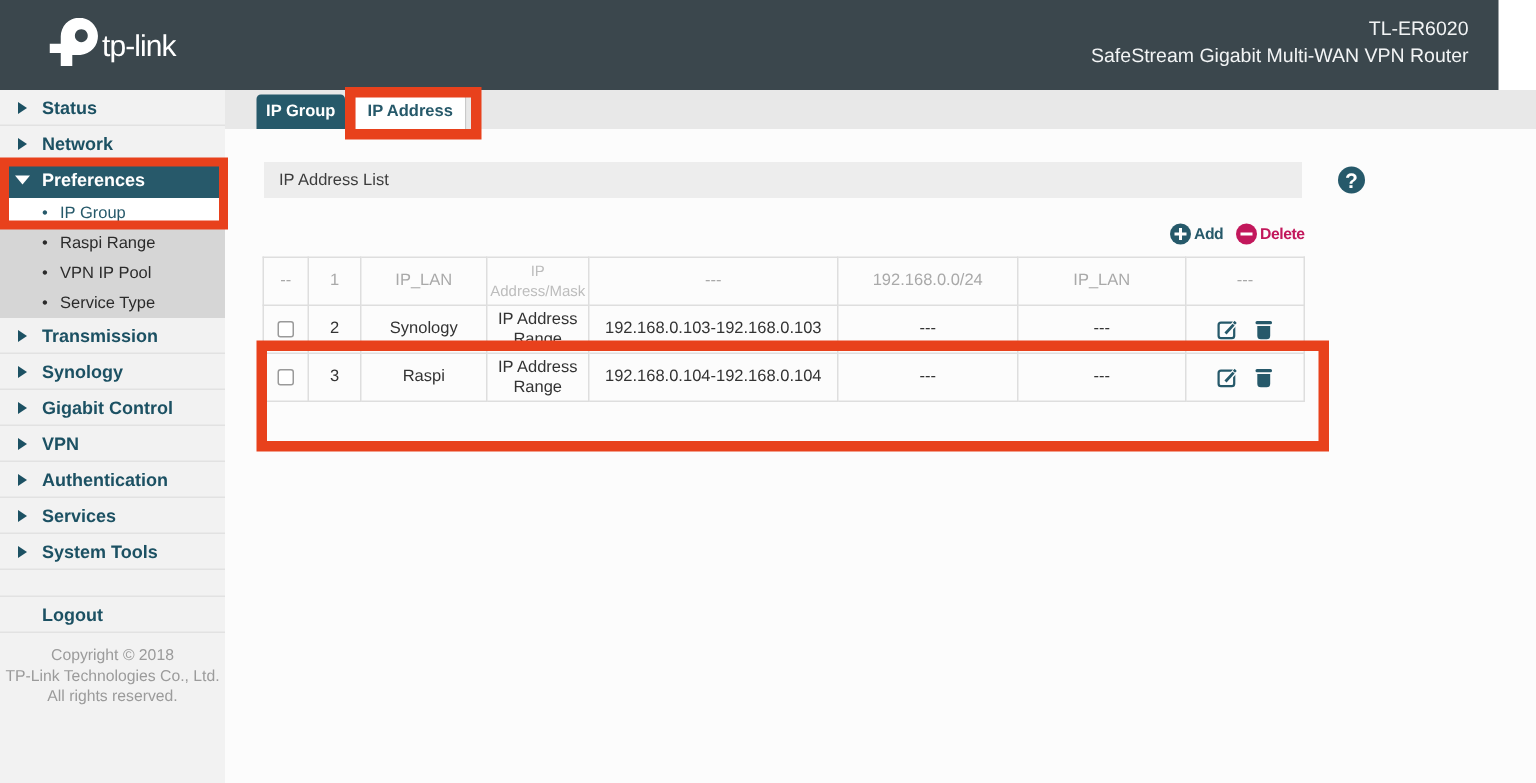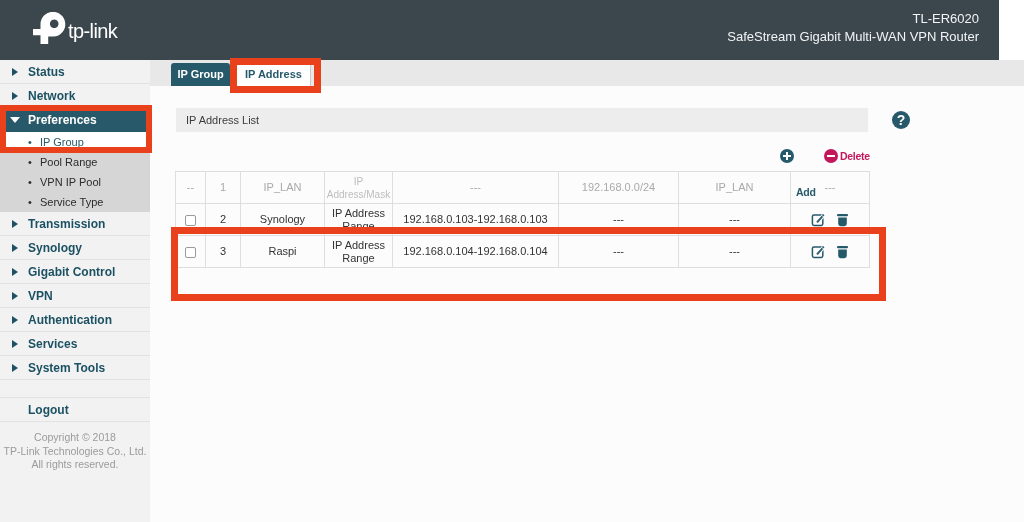--- a/index.html
+++ b/index.html
@@ -79,21 +79,21 @@
     <div class="mi sel">
         <span class="tri"></span>
         <span class="lbl">Preferences</span>
       </div>
     <div class="smi on">
         <span class="dot">•</span>
         <span class="lbl">IP Group</span>
       </div>
     <div class="smi">
         <span class="dot">•</span>
-        <span class="lbl">Pool Range</span>
+        <span class="lbl">Raspi Range</span>
       </div>
     <div class="smi">
         <span class="dot">•</span>
         <span class="lbl">VPN IP Pool</span>
       </div>
     <div class="smi">
         <span class="dot">•</span>
         <span class="lbl">Service Type</span>
       </div>
     <div class="mi">
@@ -136,21 +136,21 @@
       <div class="tab t1">IP Group</div>
       <div class="tab t2">IP Address</div>
     </div>
     <div class="panelhdr">IP Address List</div>
     <div class="help">?</div>
     <div class="btnrow">
       <span class="circ" style="position:absolute; left:604px; background:#26596a;">
           <span class="h"></span>
           <span class="v"></span>
         </span>
-      <span style="position:absolute; left:620px; color:#26596a; line-height:14px;margin-top:36px;" class="abtn2">Add</span>
+      <span style="position:absolute; left:620px; color:#26596a; line-height:14px;" class="abtn2">Add</span>
       <span class="circ" style="position:absolute; left:648px; background:#c2175b;">
           <span class="h"></span>
         </span>
       <span style="position:absolute; left:664px; color:#c2175b; line-height:14px;" class="abtn2">Delete</span>
     </div>
 
     <table class="grid">
       <colgroup>
         <col style="width:30px">
           <col style="width:35px">

